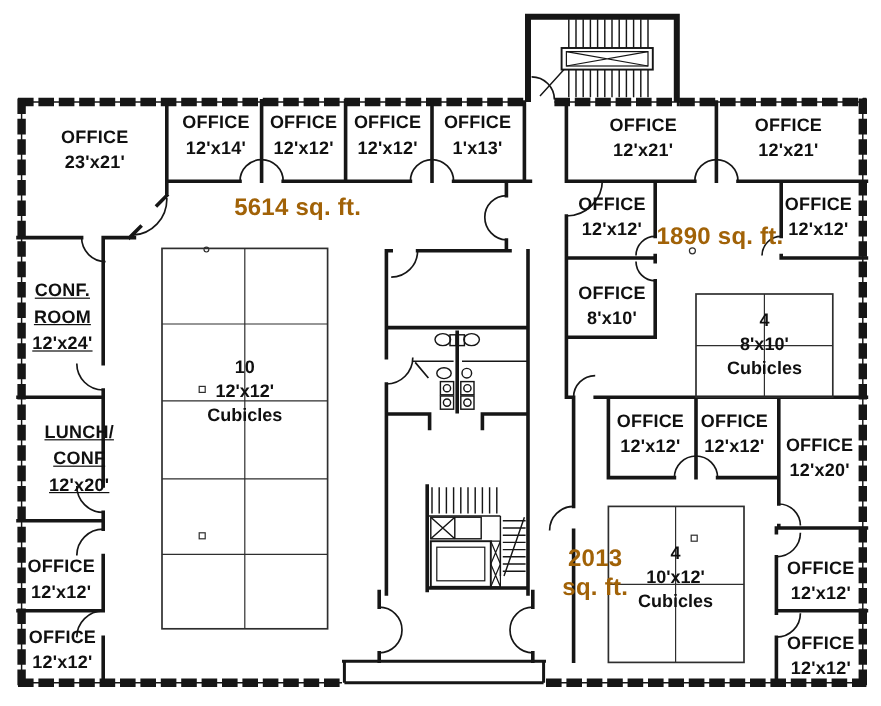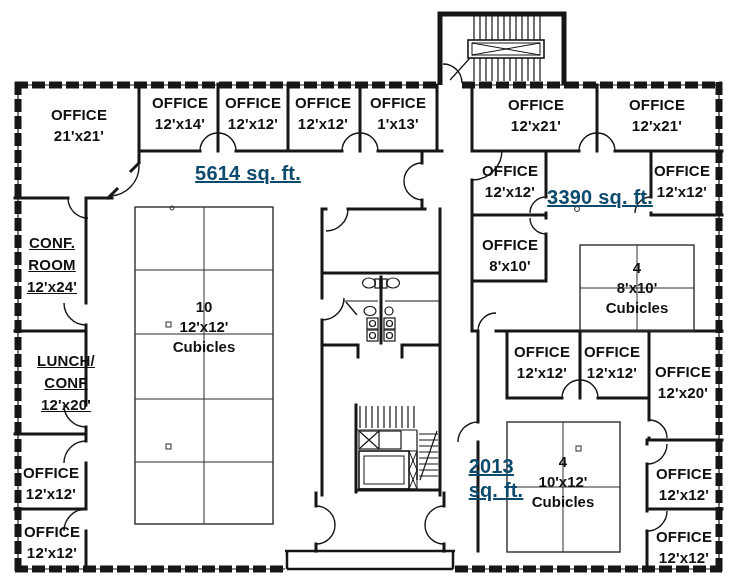--- a/index.html
+++ b/index.html
@@ -3,22 +3,22 @@
 <meta charset="utf-8">
 <style>
   html,body{margin:0;padding:0;background:#ffffff;}
   .plan{position:relative;width:734px;height:588px;background:#ffffff;overflow:hidden;
         font-family:"Liberation Sans",sans-serif;}
   .plan svg{position:absolute;left:0;top:0;}
   .lbl{position:absolute;transform:translateX(-50%);text-align:center;color:#101010;
        font:700 15px/21px "Liberation Sans",sans-serif;letter-spacing:.2px;white-space:nowrap;}
   .lbl div{white-space:nowrap;}
   .lbl.three{line-height:22px;text-decoration:underline;}
-  .area{position:absolute;transform:translateX(-50%);text-align:left;color:#0c4a6e;
-        font:700 20px/24px "Liberation Sans",sans-serif;letter-spacing:.2px;white-space:nowrap;text-decoration:underline;}
+  .area{position:absolute;transform:translateX(-50%);text-align:center;color:#a16207;
+        font:700 20px/24px "Liberation Sans",sans-serif;letter-spacing:.2px;white-space:nowrap;}
   .cub{position:absolute;transform:translateX(-50%);text-align:center;color:#101010;
        font:700 15px/20px "Liberation Sans",sans-serif;white-space:nowrap;}
 </style>
 </head>
 <body>
 
 <div class="plan">
 
   <svg width="734" height="588" viewBox="0 0 734 588">
 
@@ -161,21 +161,21 @@
     </g>
     <g stroke="#2e2e2e" fill="none">
       <rect x="507" y="422" width="113" height="130" stroke-width="1.4"></rect>
       <path d="M563 422V552M507 487H620" stroke-width="1"></path>
       <rect x="576" y="446" width="5" height="5" stroke-width="1"></rect>
     </g>
   </svg>
 
   <div class="lbl" style="left:79px;top:104px">
     <div>OFFICE</div>
-    <div>21'x21'</div>
+    <div>23'x21'</div>
   </div>
   <div class="lbl" style="left:180px;top:92px">
     <div>OFFICE</div>
     <div>12'x14'</div>
   </div>
   <div class="lbl" style="left:253px;top:92px">
     <div>OFFICE</div>
     <div>12'x12'</div>
   </div>
   <div class="lbl" style="left:323px;top:92px">
@@ -239,21 +239,21 @@
   <div class="lbl" style="left:684px;top:463px">
     <div>OFFICE</div>
     <div>12'x12'</div>
   </div>
   <div class="lbl" style="left:684px;top:526px">
     <div>OFFICE</div>
     <div>12'x12'</div>
   </div>
 
   <div class="area" style="left:248px;top:161px">5614 sq. ft.</div>
-  <div class="area" style="left:600px;top:185px">3390 sq. ft.</div>
+  <div class="area" style="left:600px;top:185px">1890 sq. ft.</div>
   <div class="area" style="left:496px;top:454px">
     <div>2013</div>
     <div>sq. ft.</div>
   </div>
 
   <div class="cub" style="left:204px;top:297px">
     <div>10</div>
     <div>12'x12'</div>
     <div>Cubicles</div>
   </div>

